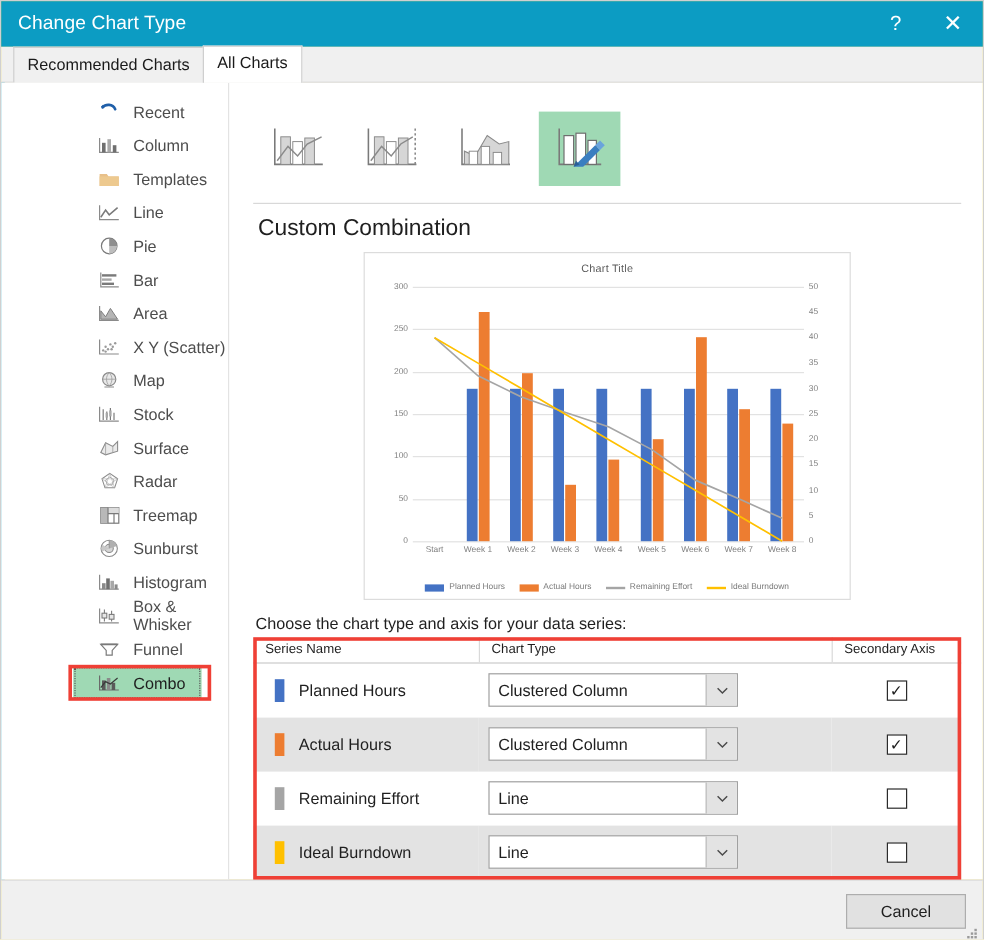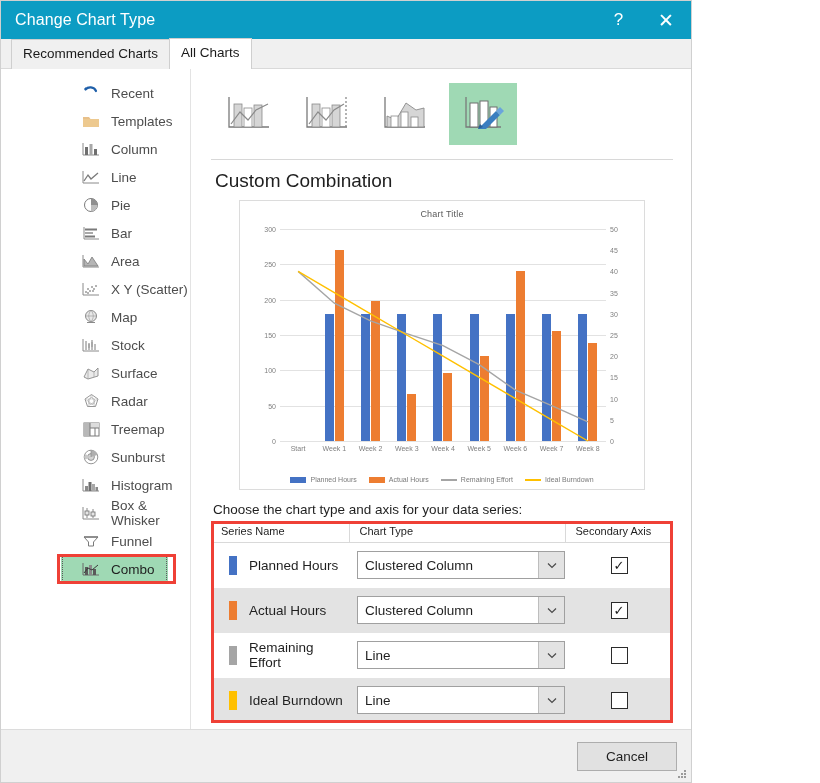--- a/index.html
+++ b/index.html
@@ -5,21 +5,21 @@
   * { box-sizing: border-box; }
   html, body { margin:0; padding:0; }
   body {
     width: 820px; height: 783px;
     font-family: "Liberation Sans", sans-serif;
     background: #ffffff;
     overflow: hidden;
     -webkit-font-smoothing: antialiased;
   }
   .dialog {
-    width: 692px; height: 783px;
+    width: 820px; height: 783px;
     position: relative;
     background: #fde047;
     border: 1px solid #d0d0d0;
     display: flex; flex-direction: column;
   }
   
   .titlebar {
     height: 38px; background: #0c9cc3;
     display: flex; align-items: center;
     flex: 0 0 38px;
@@ -76,21 +76,21 @@
   .side-item.selected {
     background:#9fd9b4; color:#1f1f1f;
     margin-left:12px; margin-right:22px; padding-left:20px;
     outline:1px dotted #5a5a5a; outline-offset:-2px;
   }
   .combo-highlight {
     position:absolute; left:8px; right:14px; height:30px;
     border:3px solid #ef4036; pointer-events:none;
   }
   
-  .rightpane { flex:1 1 auto; padding:12px 18px 0 20px; position:relative; }
+  .rightpane { flex:1 1 auto; padding:12px 18px 0 20px; position:relative;margin-top:10px; }
   .thumbs { display:flex; gap:10px; padding:2px 0 6px 4px; }
   .thumb {
     width:68px; height:62px; display:flex; align-items:center; justify-content:center;
     background:#ffffff; border:1px solid transparent;
   }
   .thumb.selected { background:#9fd9b4; }
   .hr { height:1px; background:#d8d8d8; margin:8px 0 10px 0; }
   .section-title { font-size:19px; color:#1f1f1f; margin:2px 0 8px 4px; font-weight:400; }
   
   .preview-wrap { display:flex; justify-content:center; }
@@ -209,37 +209,37 @@
               <path d="M4 5 L4 2 L2 4 L4 5 Z" fill="#1f5fa9"></path>
               <path d="M3.5 4.5 C6 1.5 12 1.5 14 6" stroke="#1f5fa9" stroke-width="2.2" fill="none" stroke-linecap="round"></path>
             </svg>
         </span>
         <span>Recent</span>
       </div>
 
       <div class="side-item">
         <span class="ico">
           <svg width="18" height="15" viewBox="0 0 18 15">
-              <path d="M1 3 h6 l1.5 2 H17 v8 H1 Z" fill="#e8c08a"></path>
-              <rect x="1" y="5" width="16" height="8" fill="#edc98f"></rect>
-            </svg>
-        </span>
-        <span>Templates</span>
-      </div>
-
-      <div class="side-item">
-        <span class="ico">
-          <svg width="18" height="15" viewBox="0 0 18 15">
               <path d="M1 1 v12 h16" stroke="#8a8a8a" stroke-width="1" fill="none"></path>
               <rect x="3" y="5" width="3" height="8" fill="#6f6f6f"></rect>
               <rect x="7.5" y="2" width="3" height="11" fill="#a8a8a8"></rect>
               <rect x="12" y="7" width="3" height="6" fill="#6f6f6f"></rect>
             </svg>
         </span>
         <span>Column</span>
+      </div>
+
+      <div class="side-item">
+        <span class="ico">
+          <svg width="18" height="15" viewBox="0 0 18 15">
+              <path d="M1 3 h6 l1.5 2 H17 v8 H1 Z" fill="#e8c08a"></path>
+              <rect x="1" y="5" width="16" height="8" fill="#edc98f"></rect>
+            </svg>
+        </span>
+        <span>Templates</span>
       </div>
 
       <div class="side-item">
         <span class="ico">
           <svg width="18" height="15" viewBox="0 0 18 15">
               <path d="M1 1 v12 h16" stroke="#8a8a8a" stroke-width="1" fill="none"></path>
               <polyline points="2,11 6,5 9,9 16,3" stroke="#7a7a7a" stroke-width="1.3" fill="none"></polyline>
             </svg>
         </span>
         <span>Line</span>

